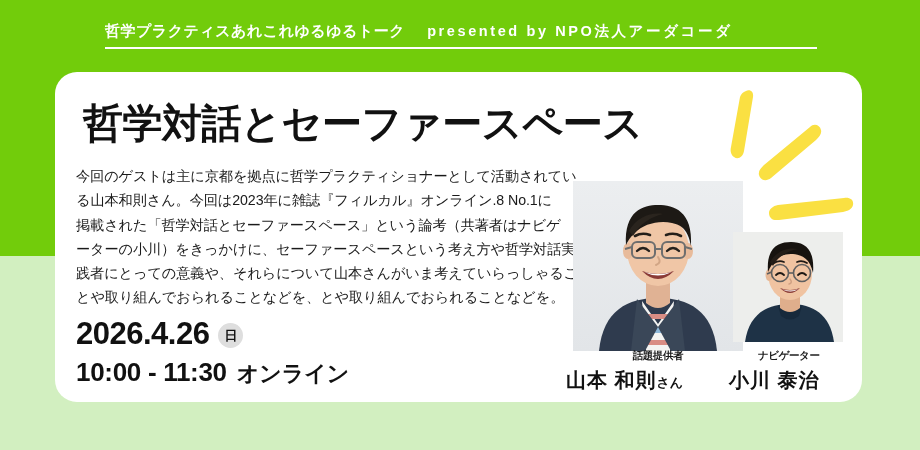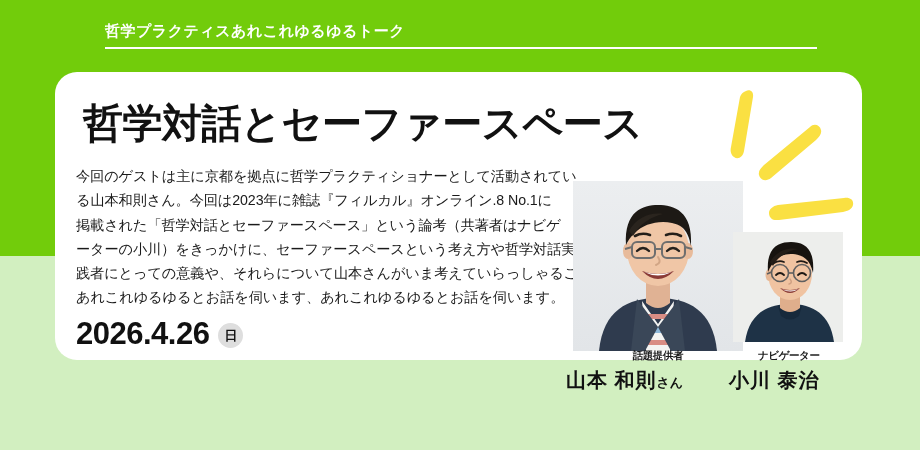--- a/index.html
+++ b/index.html
@@ -61,21 +61,21 @@
     letter-spacing: 2.6px;
     margin-left: 22px;
   }
 
   
   #card {
     position: absolute;
     left: 55px;
     top: 72px;
     width: 807px;
-    height: 288px;
+    height: 330px;
     background: #ffffff;
     border-radius: 22px;
     z-index: 3;
   }
 
   
   #main-title {
     position: absolute;
     left: 28px;
     top: 24px;
@@ -212,40 +212,45 @@
 </style>
 </head>
 <body>
 
 <div id="bg-top"></div>
 <div id="bg-bottom"></div>
 
 <div id="header">
   <div id="header-inner">
     <span id="header-title">哲学プラクティスあれこれゆるゆるトーク</span>
+    <span id="header-presented">presented by NPO法人アーダコーダ</span>
   </div>
 </div>
 
 <div id="card">
 
   <div id="main-title">哲学対話とセーファースペース</div>
 
   <div id="description">
     <span class="dline">今回のゲストは主に京都を拠点に哲学プラクティショナーとして活動されてい</span>
     <span class="dline">る山本和則さん。今回は2023年に雑誌『フィルカル』オンライン.8 No.1に</span>
     <span class="dline">掲載された「哲学対話とセーファースペース」という論考（共著者はナビゲ</span>
     <span class="dline">ーターの小川）をきっかけに、セーファースペースという考え方や哲学対話実</span>
     <span class="dline">践者にとっての意義や、それらについて山本さんがいま考えていらっしゃるこ</span>
-    <span class="dline">あれこれゆるゆるとお話を伺います、あれこれゆるゆるとお話を伺います。</span>
+    <span class="dline">とや取り組んでおられることなどを、とや取り組んでおられることなどを。</span>
   </div>
 
   <div id="datetime">
     <div id="date-row">
       <span id="date-text">2026.4.26</span>
       <span id="day-badge">日</span>
+    </div>
+    <div id="time-row">
+      <span id="time-text">10:00 - 11:30</span>
+      <span id="venue-text">オンライン</span>
     </div>
   </div>
 
   <div class="photo" id="photo-main">
     <svg viewBox="0 0 170 170" xmlns="http://www.w3.org/2000/svg">
       <defs>
         <linearGradient id="bgmA" x1="0" y1="0" x2="0" y2="1">
           <stop offset="0%" stop-color="#eceef0"></stop>
           <stop offset="100%" stop-color="#e2e5e8"></stop>
         </linearGradient>

